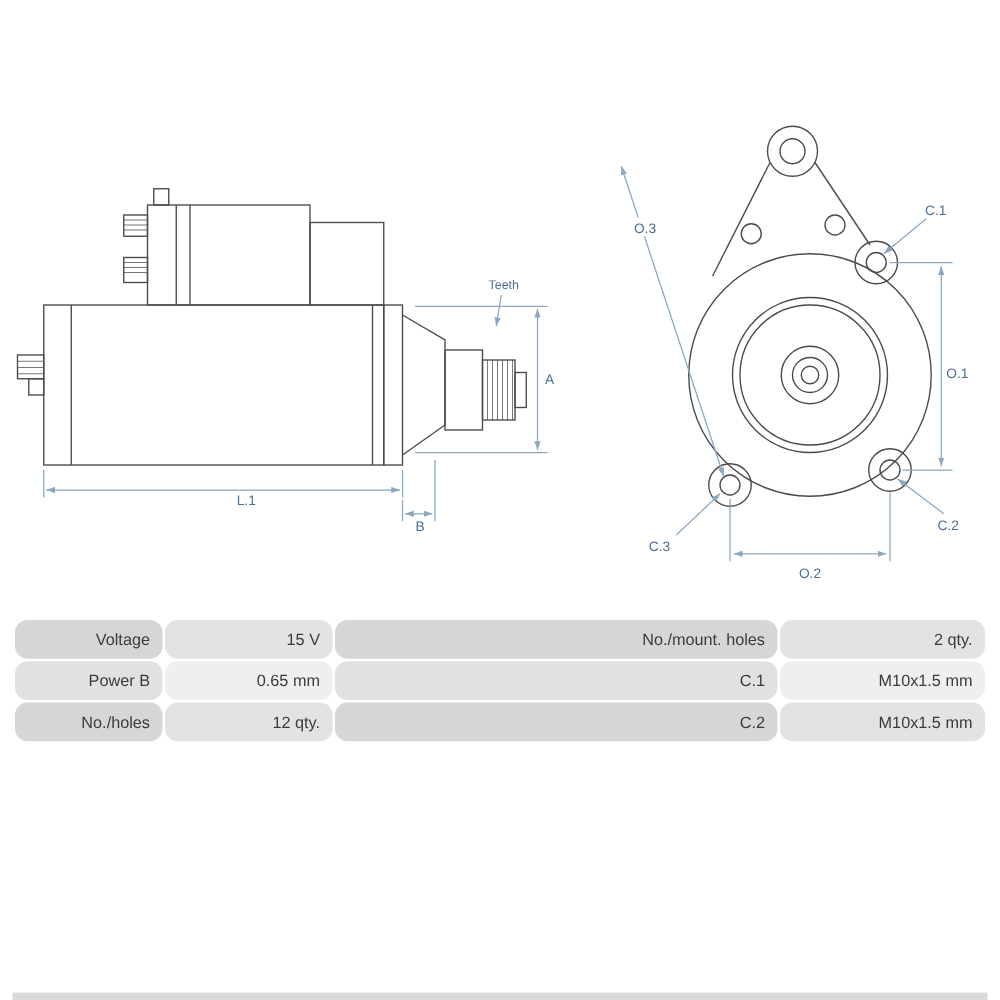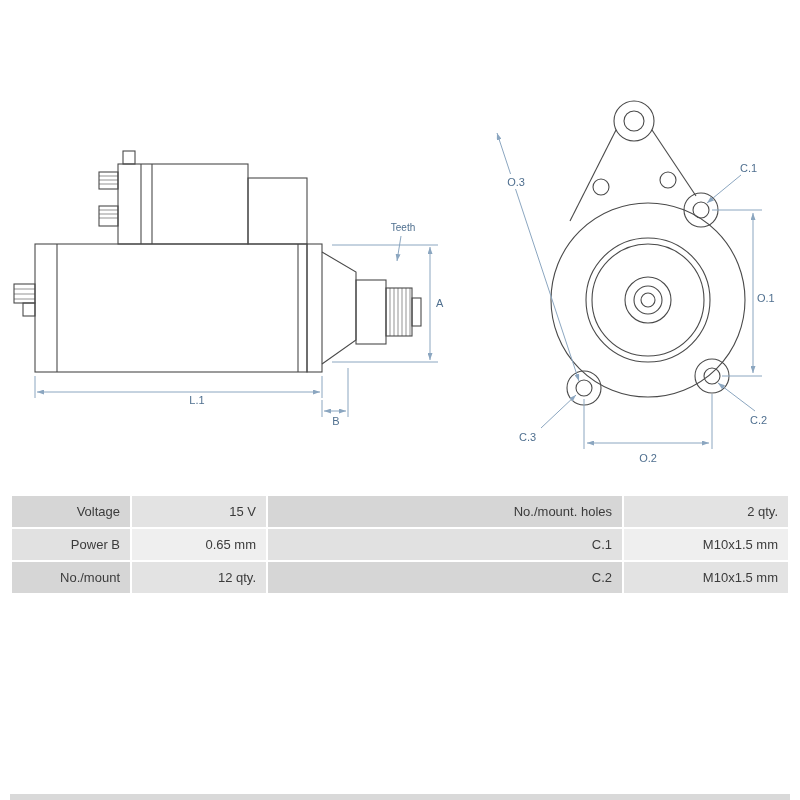--- a/index.html
+++ b/index.html
@@ -24,20 +24,21 @@
     font-size: 13px;
     color: #3b3b3b;
   }
   .spec-table td {
     height: 31px;
     vertical-align: middle;
     text-align: right;
     padding: 0 10px 0 4px;
     white-space: nowrap;
     overflow: hidden;
+    border-radius: 10px;
   }
   .spec-table tr:nth-child(odd) td.lbl { background: #d6d6d6; }
   .spec-table tr:nth-child(odd) td.val { background: #e3e3e3; }
   .spec-table tr:nth-child(even) td.lbl { background: #e1e1e1; }
   .spec-table tr:nth-child(even) td.val { background: #efefef; }
   .bottom-strip {
     position: absolute; left: 10px; top: 794px;
     width: 780px; height: 6px;
     background: #d9d9d9;
   }
@@ -177,21 +178,21 @@
       <td class="lbl">No./mount. holes</td>
       <td class="val">2 qty.</td>
     </tr>
     <tr>
       <td class="lbl">Power B</td>
       <td class="val">0.65 mm</td>
       <td class="lbl">C.1</td>
       <td class="val">M10x1.5 mm</td>
     </tr>
     <tr>
-      <td class="lbl">No./mount</td>
+      <td class="lbl">No./holes</td>
       <td class="val">12 qty.</td>
       <td class="lbl">C.2</td>
       <td class="val">M10x1.5 mm</td>
     </tr>
   </tbody>
 </table>
 
 <div class="bottom-strip"></div>
 
 </body></html>

